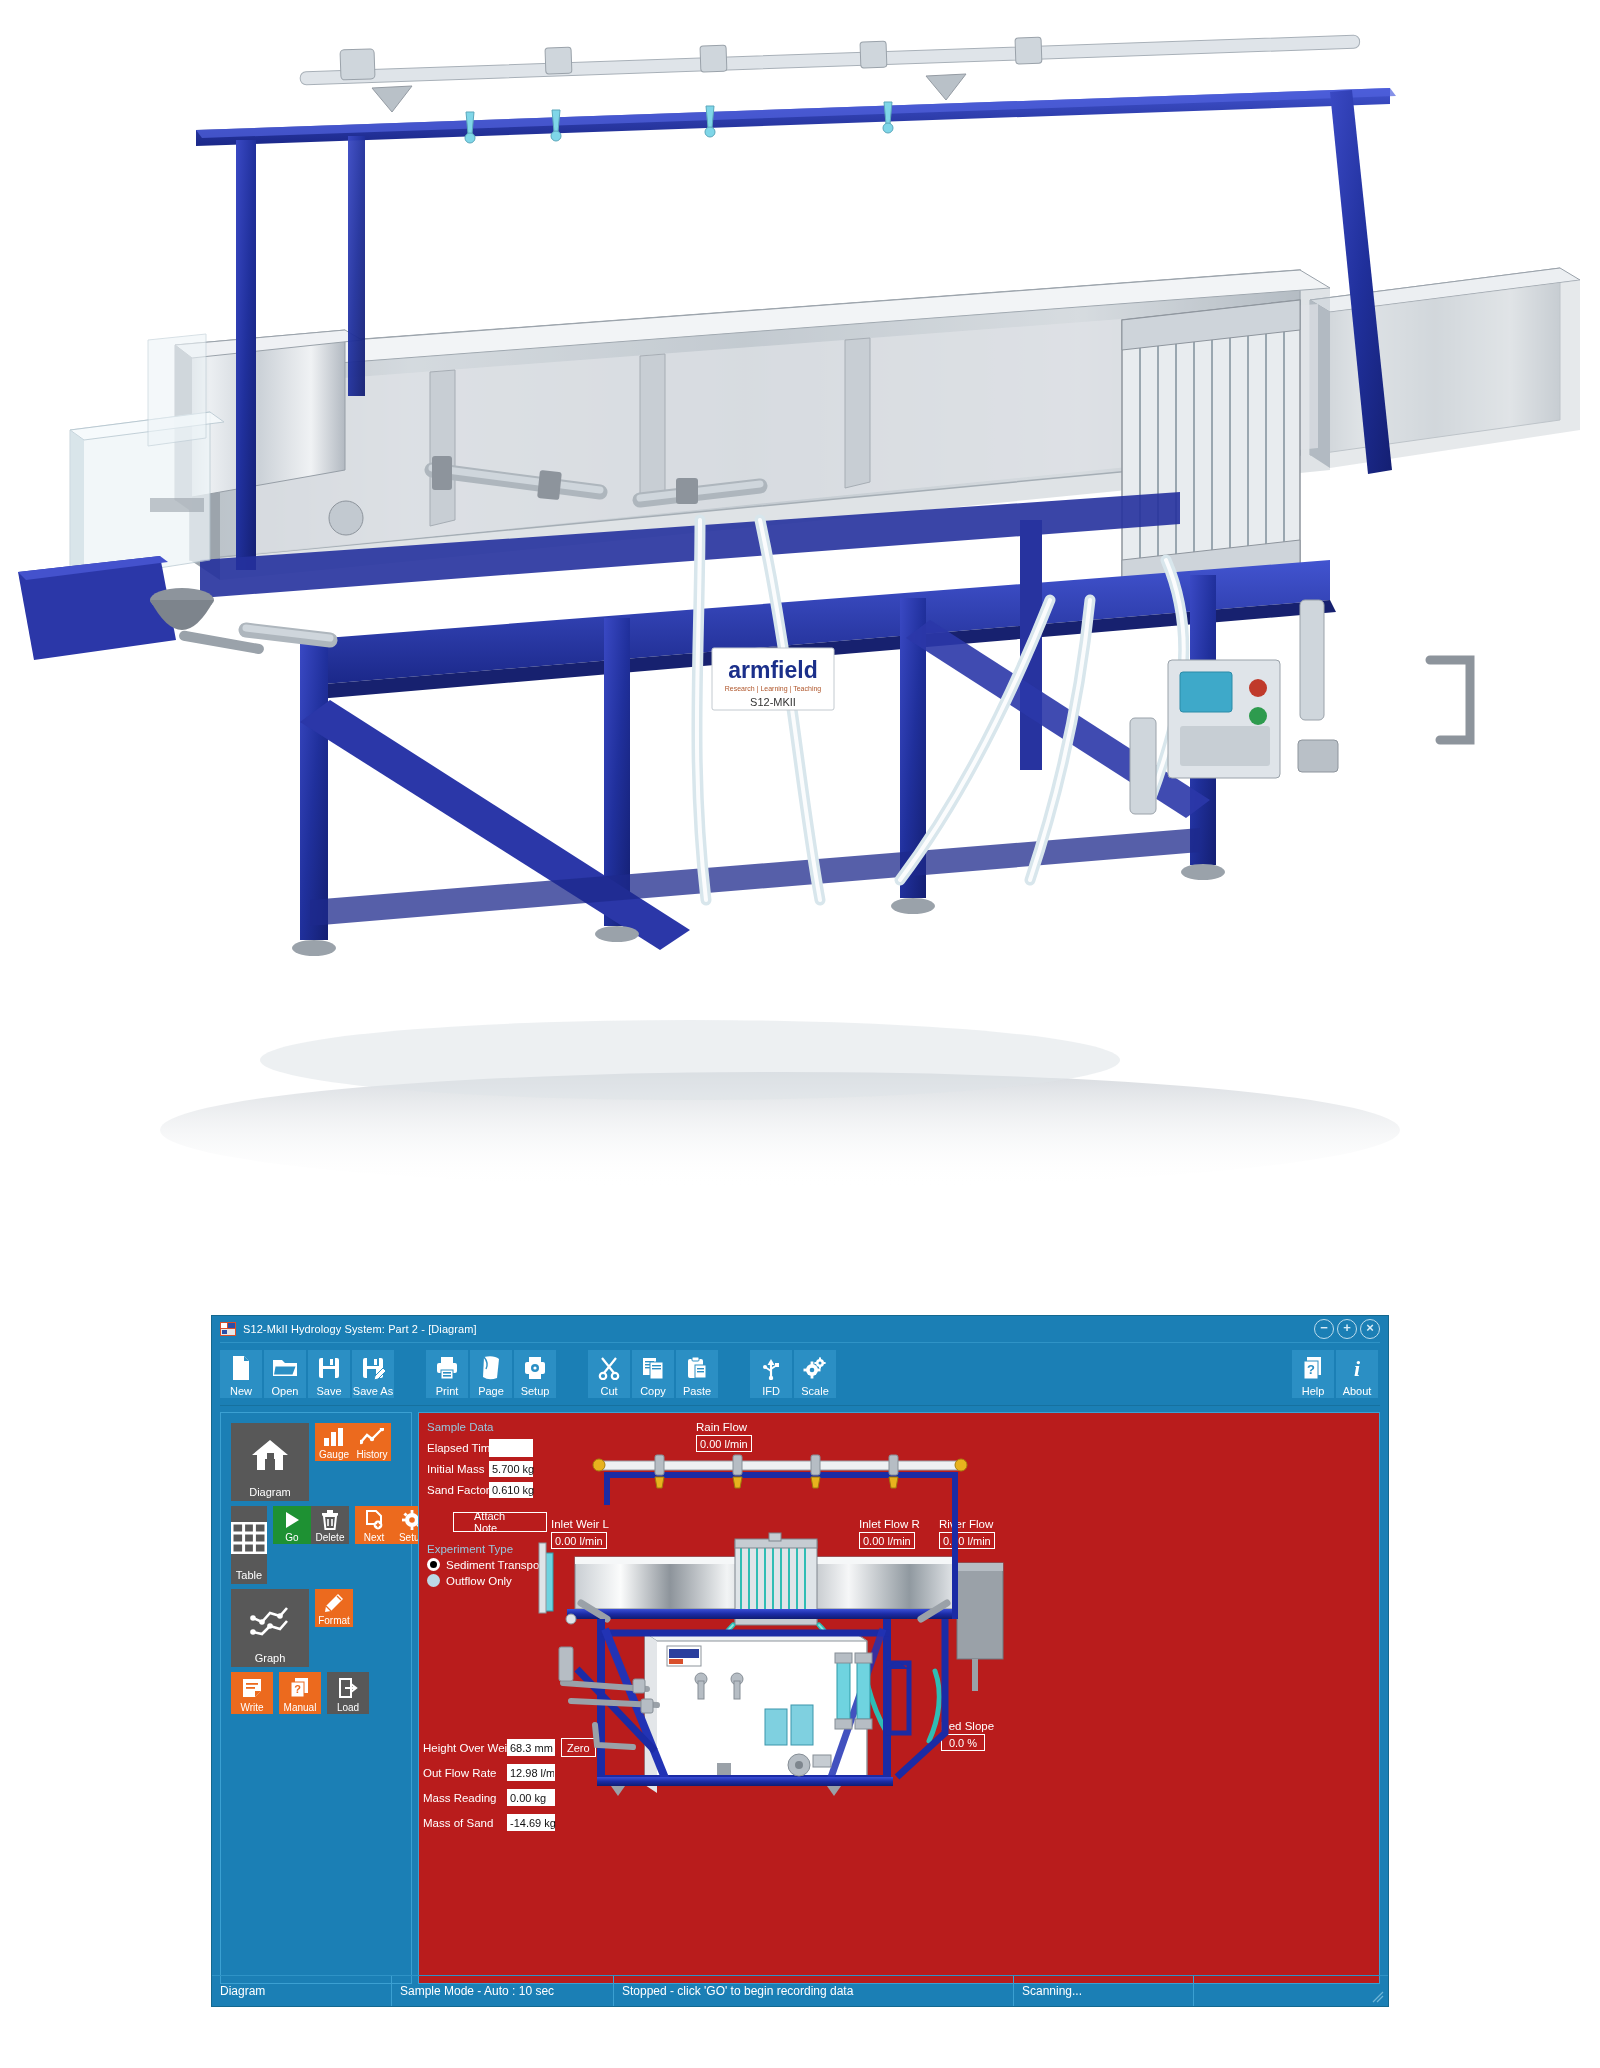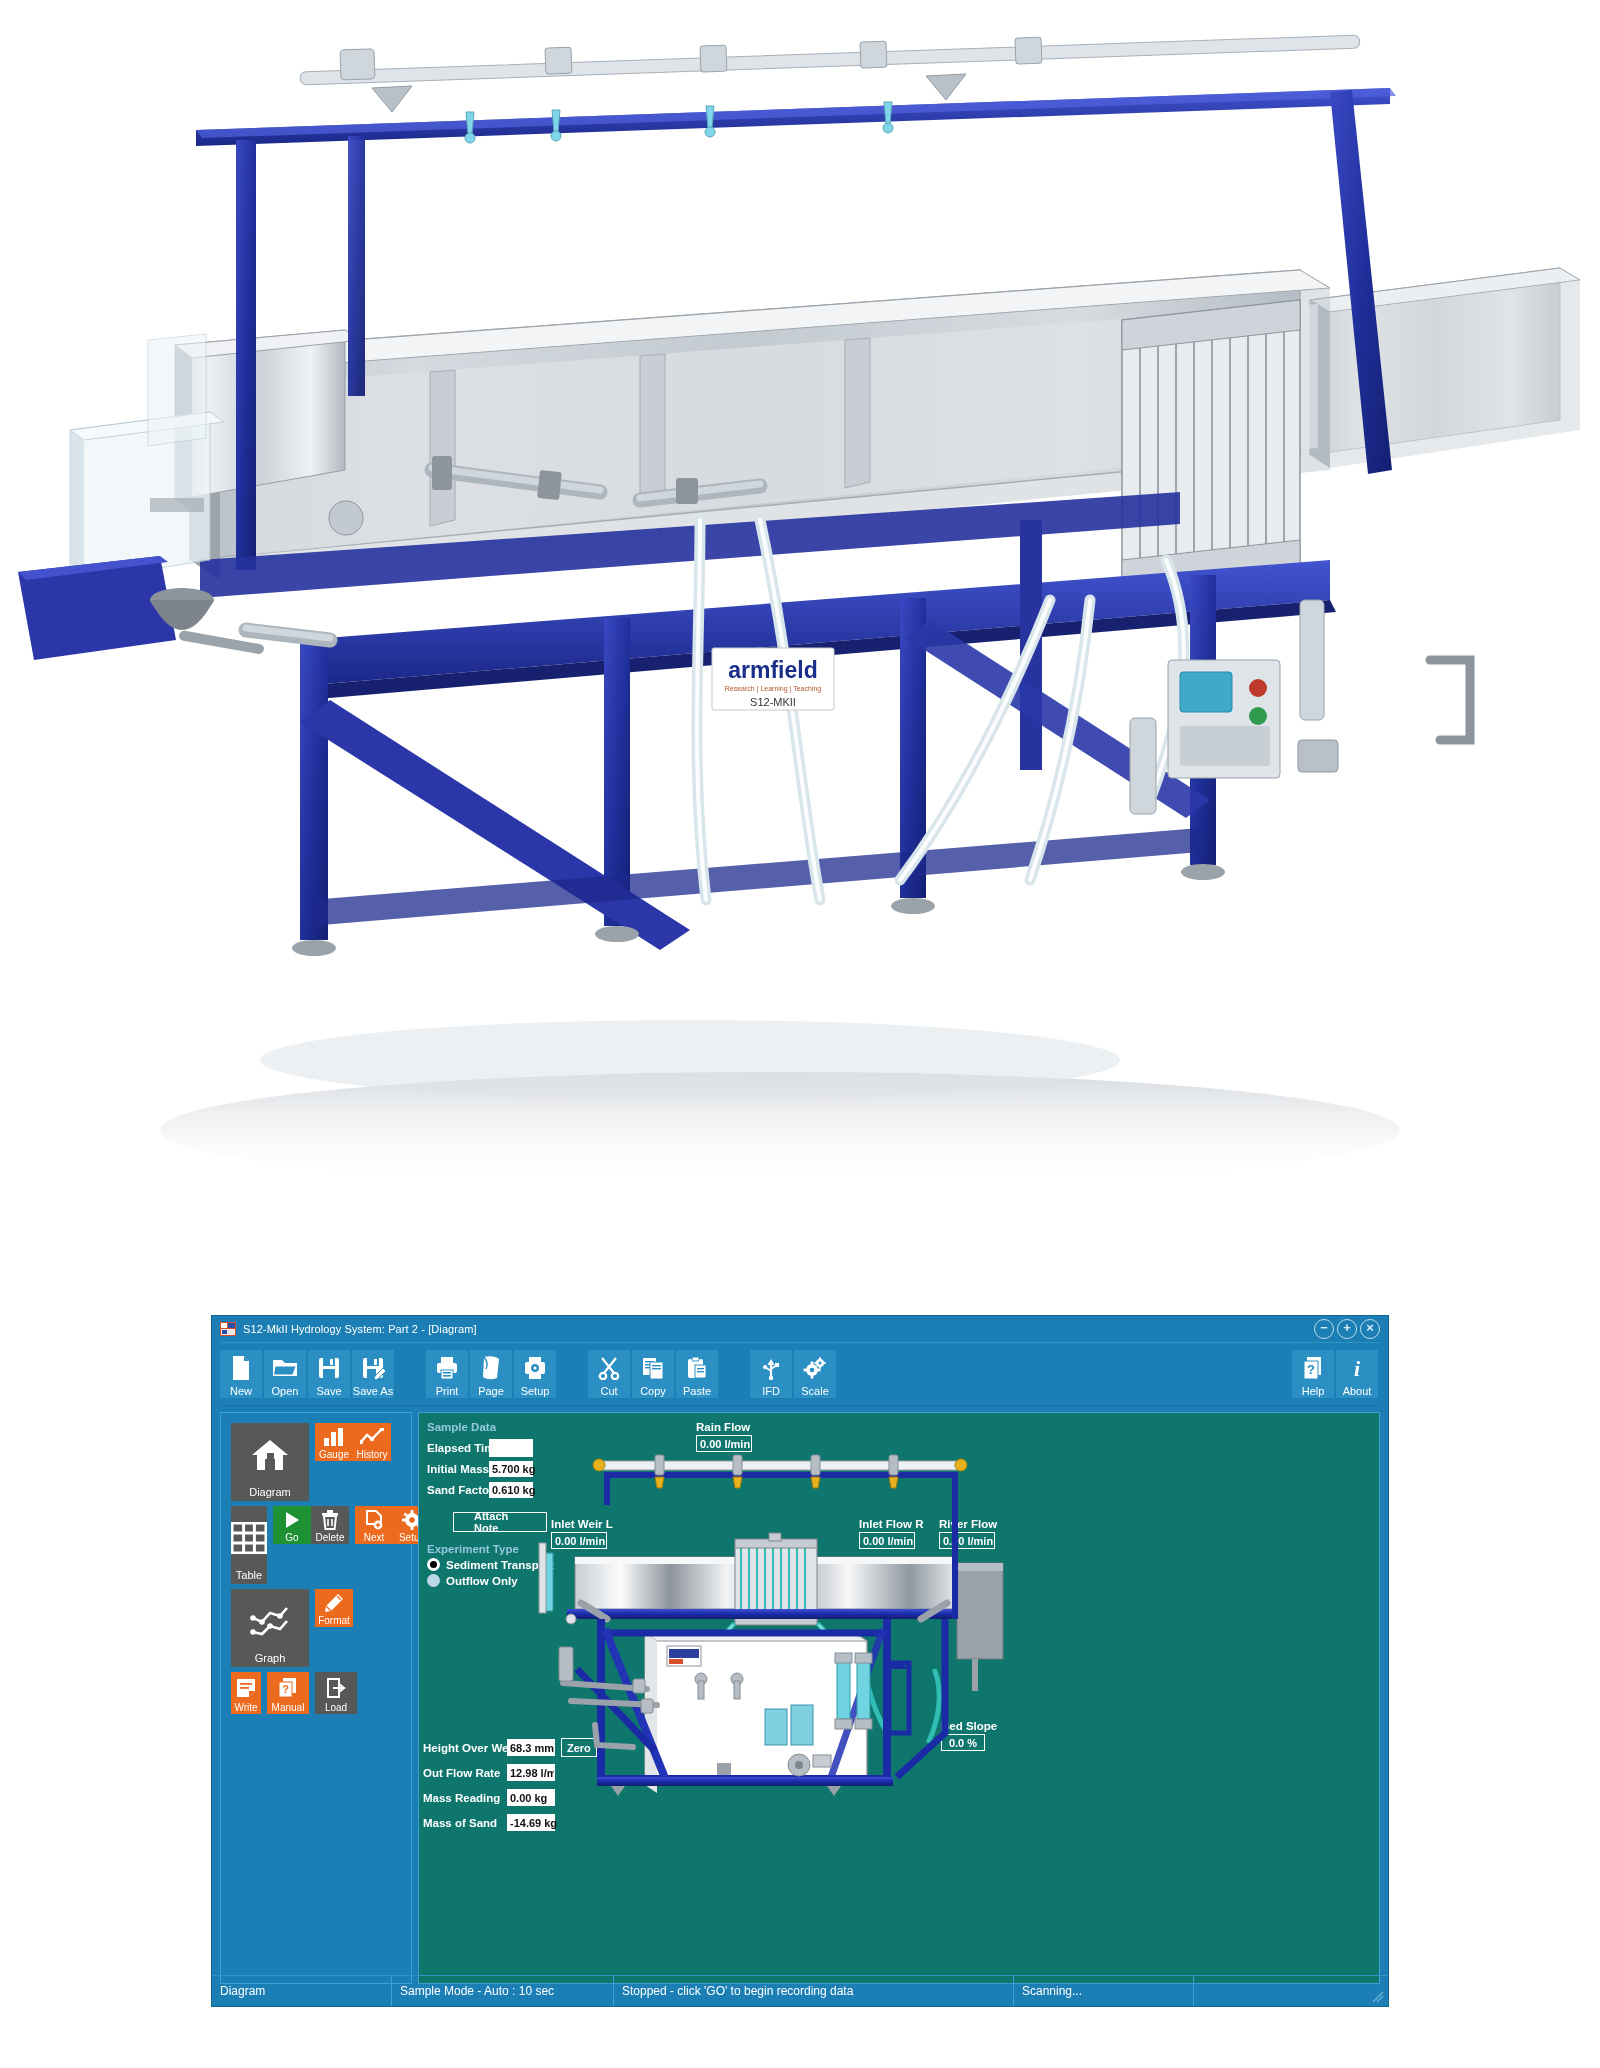--- a/index.html
+++ b/index.html
@@ -28,21 +28,21 @@
   .tbtn{width:42px;height:48px;margin-right:2px;background:#2b8fc4;display:flex;flex-direction:column;
         align-items:center;justify-content:flex-end;padding-bottom:1px;box-sizing:border-box;cursor:pointer;}
   .tbtn .gl{flex:1;display:flex;align-items:center;justify-content:center;width:100%;}
   .tbtn .lb{font-size:11px;color:#ffffff;line-height:12px;white-space:nowrap;}
   .tsep{width:30px;}
 
   
   #bodyrow{display:flex;padding:6px 8px 0 8px;height:578px;box-sizing:border-box;}
   #sidebar{width:192px;background:#1b7fb5;border:1px solid #3ba0d2;box-sizing:border-box;
            padding:10px 0 0 10px;}
-  #canvaswrap{flex:1;margin-left:6px;background:#0f766e;border:1px solid #3ba0d2;position:relative;overflow:hidden;font-weight:bold;}
+  #canvaswrap{flex:1;margin-left:6px;background:#b91c1c;border:1px solid #3ba0d2;position:relative;overflow:hidden;}
 
   
   .srow{display:flex;align-items:flex-start;margin-bottom:5px;}
   .bigtile{width:78px;height:78px;background:#585858;display:flex;flex-direction:column;align-items:center;
            justify-content:flex-end;padding-bottom:3px;box-sizing:border-box;cursor:pointer;}
   .bigtile .gl{flex:1;display:flex;align-items:center;justify-content:center;}
   .bigtile .lb{font-size:11px;color:#fff;}
   .scol{display:flex;flex-direction:row;margin-left:6px;}
   .smtile{width:38px;height:38px;display:flex;flex-direction:column;align-items:center;justify-content:flex-end;
           padding-bottom:1px;box-sizing:border-box;margin-bottom:5px;cursor:pointer;}
@@ -636,21 +636,21 @@
                   <path d="M2 13 L7 18" stroke="#ec6a1e" stroke-width="1.2"></path>
                   <path d="M13 3 L17 7" stroke="#ec6a1e" stroke-width="1.2"></path>
                 </svg>
             </span>
             <span class="lb">Format</span>
           </div>
         </div>
       </div>
 
       <div class="srow" style="margin-top:2px;">
-        <div class="smtile or" style="width:30px;height:42px;margin-right:6px;">
+        <div class="smtile or" style="width:42px;height:42px;margin-right:6px;">
           <span class="gl">
             <svg width="20" height="20" viewBox="0 0 20 20">
                 <path d="M1 1 h18 v12 l-6 6 h-12 Z" fill="#fff"></path>
                 <path d="M13 19 v-6 h6" fill="#ec6a1e"></path>
                 <rect x="4" y="5" width="12" height="1.8" fill="#ec6a1e"></rect>
                 <rect x="4" y="9" width="9" height="1.8" fill="#ec6a1e"></rect>
               </svg>
           </span>
           <span class="lb">Write</span>
         </div>

